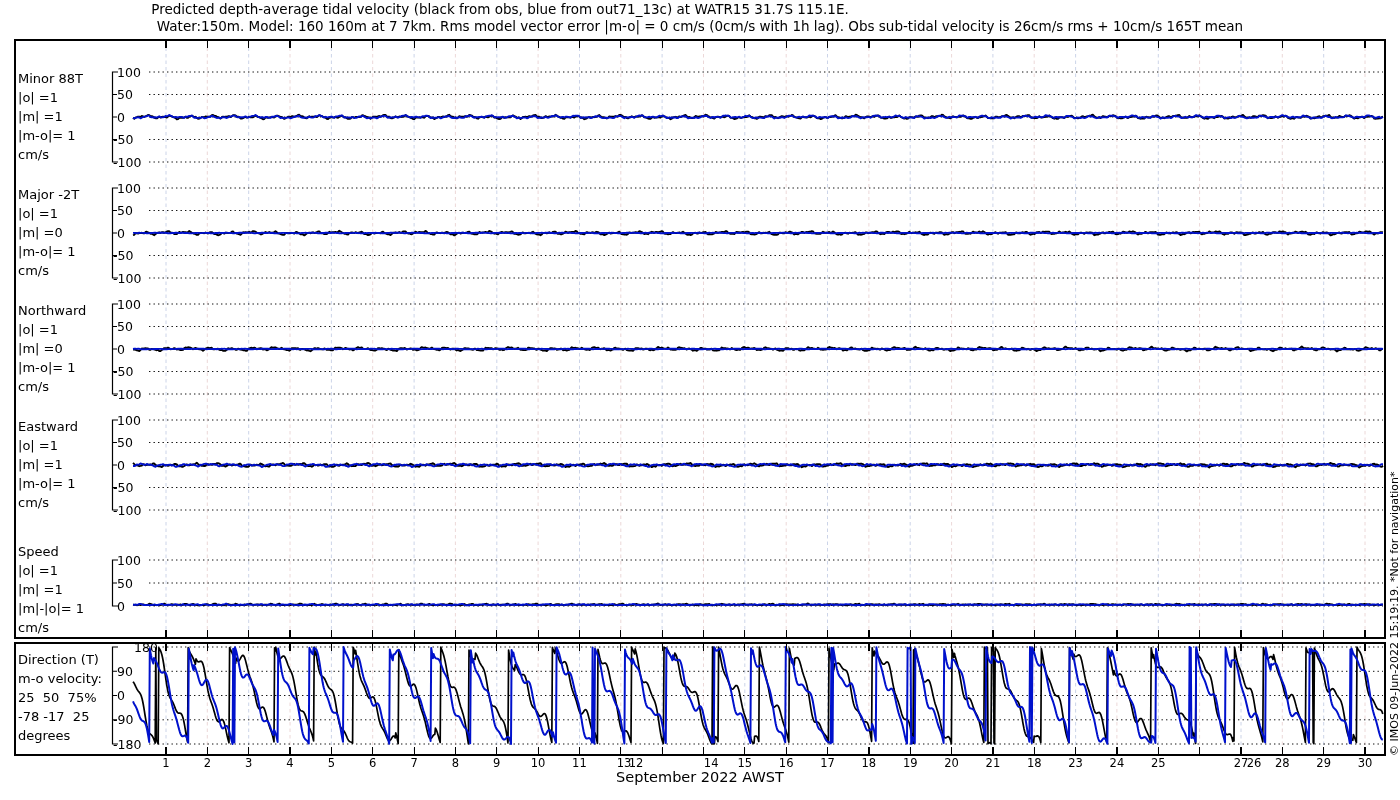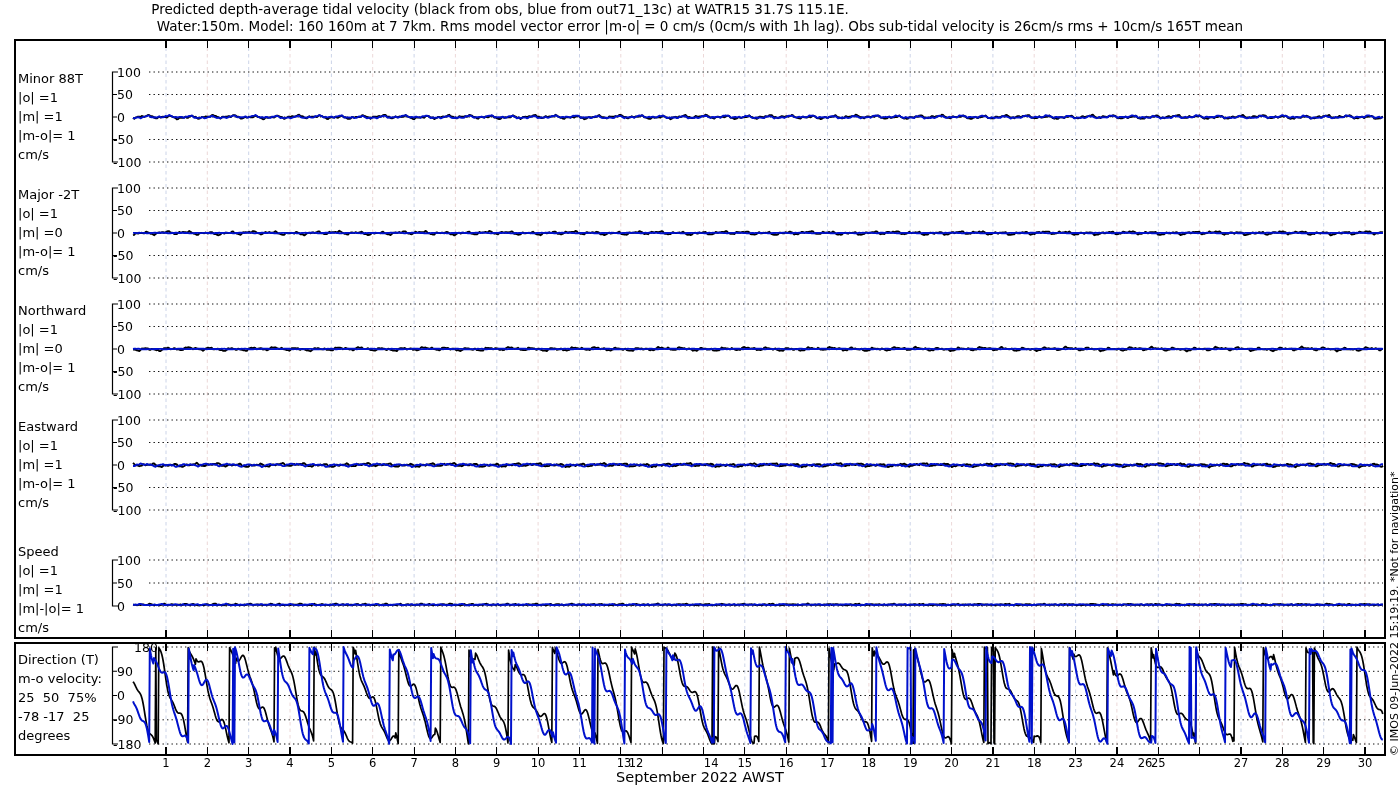--- a/index.html
+++ b/index.html
@@ -307,21 +307,21 @@
       <div class="day-label" style="left: 786.175px;">16</div>
       <div class="day-label" style="left: 827.52px;">17</div>
       <div class="day-label" style="left: 868.865px;">18</div>
       <div class="day-label" style="left: 910.21px;">19</div>
       <div class="day-label" style="left: 951.555px;">20</div>
       <div class="day-label" style="left: 992.9px;">21</div>
       <div class="day-label" style="left: 1034.24px;">18</div>
       <div class="day-label" style="left: 1075.59px;">23</div>
       <div class="day-label" style="left: 1116.93px;">24</div>
       <div class="day-label" style="left: 1158.28px;">25</div>
-      <div class="day-label" style="left: 1145px;">26</div>
+      <div class="day-label" style="left: 1254px;">26</div>
       <div class="day-label" style="left: 1240.97px;">27</div>
       <div class="day-label" style="left: 1282.32px; text-align: center;">28</div>
       <div class="day-label" style="left: 1323.66px;">29</div>
       <div class="day-label" style="left: 1365px;">30</div>
     </div>
 
   <div class="x-label">September 2022 AWST</div>
   <div class="watermark">© IMOS 09-Jun-2022 15:19:19. *Not for navigation*</div>
 </div>
 

